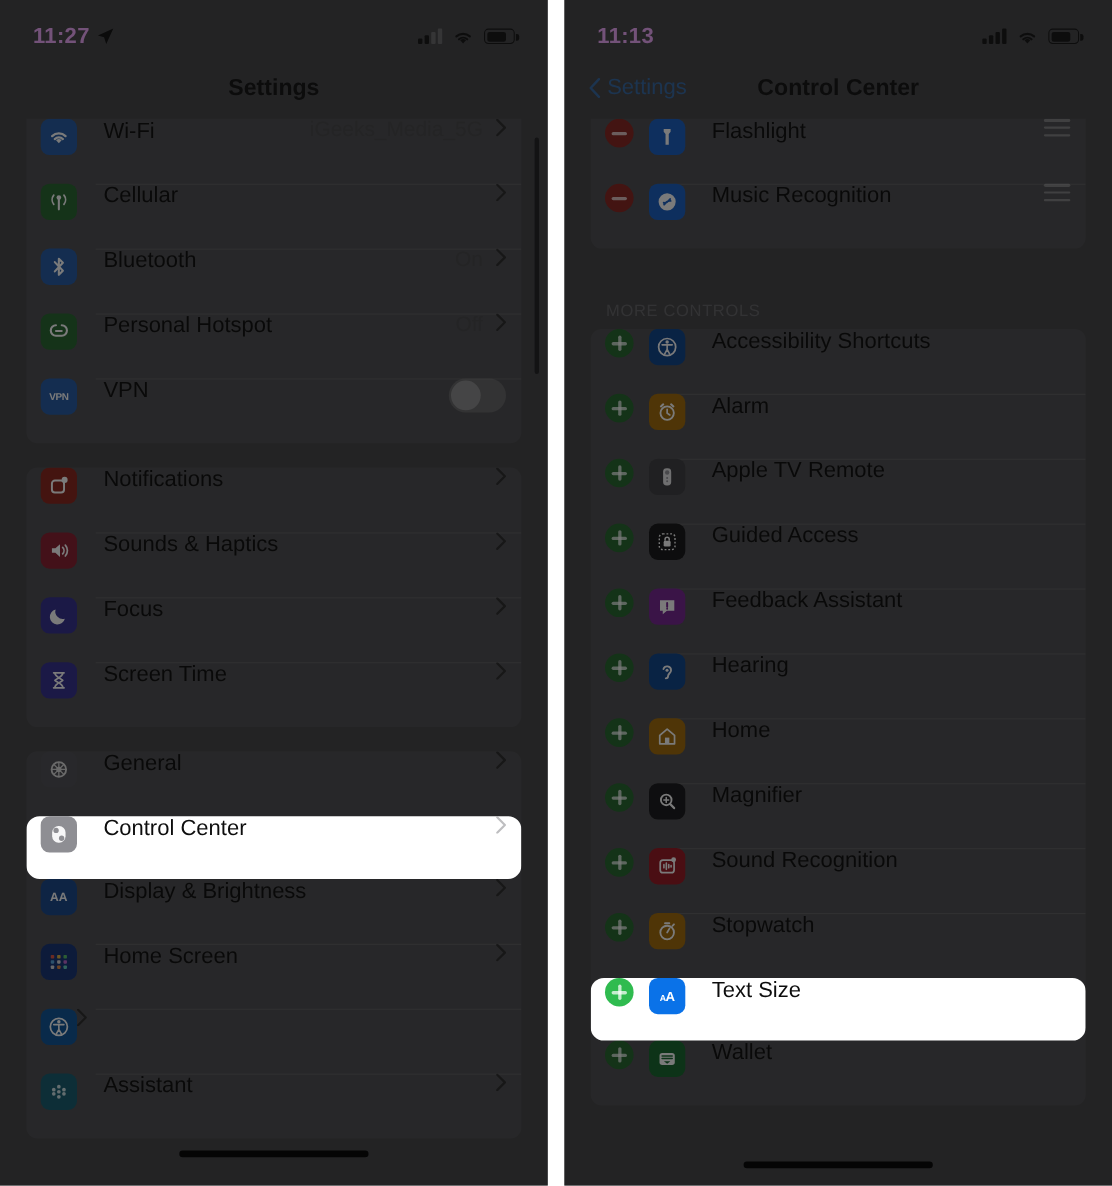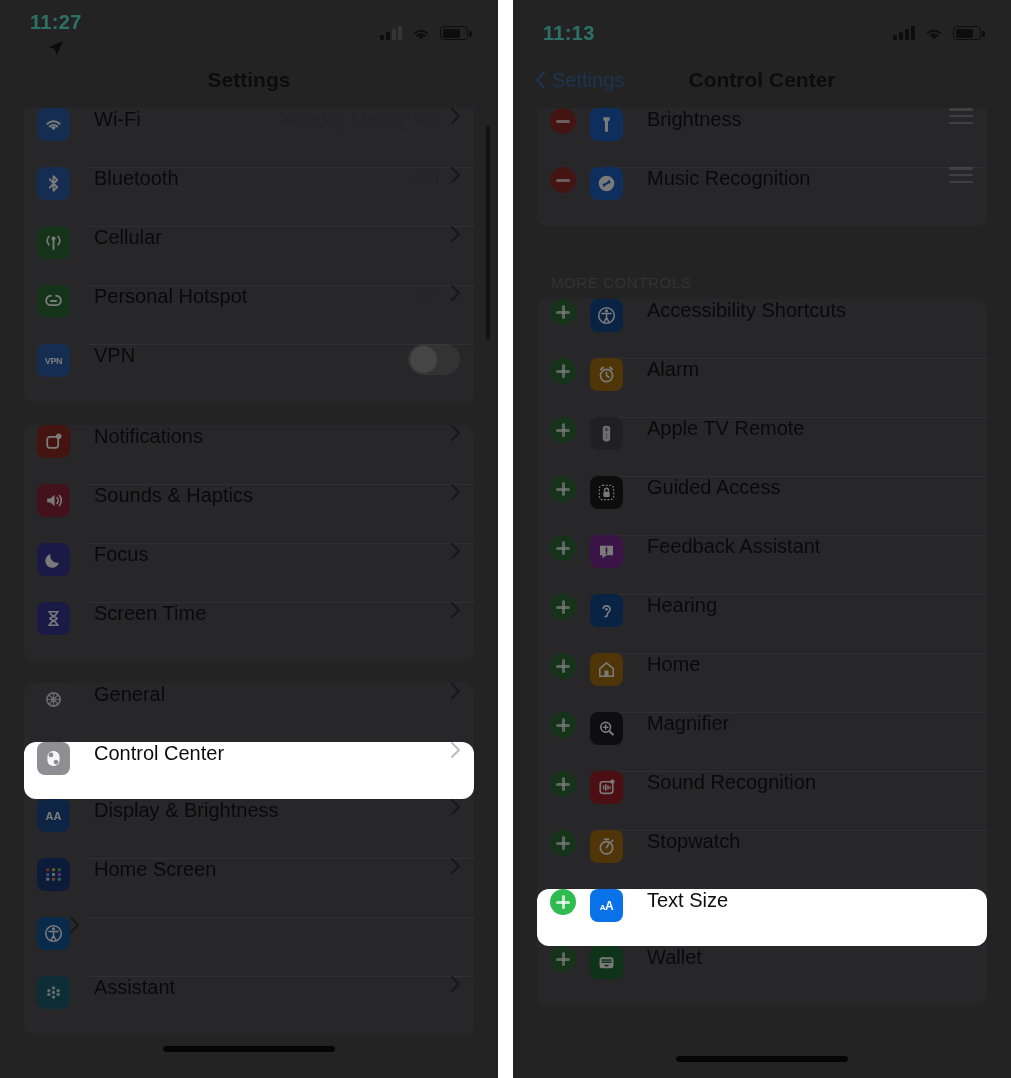--- a/index.html
+++ b/index.html
@@ -28,22 +28,22 @@
   
   .screen { position: absolute; inset: 0; }
 
   
   .statusbar {
     position: absolute; top: 0; left: 0; right: 0; height: 52px;
     display: flex; align-items: center; justify-content: space-between;
     padding: 14px 30px 0 30px;
   }
   .clock {
-    font-size: 20px; font-weight: bold; color: #5eead4;
-    letter-spacing: 0.3px; display:flex; align-items:center; gap:6px;flex-direction:column;
+    font-size: 20px; font-weight: bold; color: #f0abfc;
+    letter-spacing: 0.3px; display:flex; align-items:center; gap:6px;
   }
   .loc-arrow { display:inline-block; width:16px; height:16px; }
   .status-right { display: flex; align-items: center; gap: 9px; }
   .sig { display: flex; align-items: flex-end; gap: 2px; height: 14px; }
   .sig i { display:block; width:4px; background:#1d1d1d; border-radius:1px; }
   .sig i:nth-child(1){height:5px;}
   .sig i:nth-child(2){height:8px;}
   .sig i:nth-child(3){height:11px;}
   .sig i:nth-child(4){height:14px;}
   .sig.weak i:nth-child(3){ background:#6f6f72; }
@@ -217,42 +217,42 @@
                 </svg>
             </span>
             <span class="label">Wi-Fi</span>
             <span class="value">iGeeks_Media_5G</span>
             <svg class="chev-right" viewBox="0 0 9 16">
                 <path d="M1 1 L8 8 L1 15" stroke="#141414" stroke-width="2" fill="none" stroke-linecap="round" stroke-linejoin="round"></path>
               </svg>
           </div>
 
           <div class="row">
-            <span class="ico" style="background:#2a5fa8">
-              <svg class="g" viewBox="0 0 20 20">
-                  <path d="M6.5 6 L13.5 13.5 L10 17 V3 L13.5 6.5 L6.5 14" stroke="#fff" stroke-width="1.8" fill="none" stroke-linecap="round" stroke-linejoin="round"></path>
-                </svg>
-            </span>
-            <span class="label">Bluetooth</span>
-            <span class="value">On</span>
-            <svg class="chev-right" viewBox="0 0 9 16">
-                <path d="M1 1 L8 8 L1 15" stroke="#141414" stroke-width="2" fill="none" stroke-linecap="round" stroke-linejoin="round"></path>
-              </svg>
-          </div>
-
-          <div class="row">
             <span class="ico" style="background:#2d6b36">
               <svg class="g" viewBox="0 0 20 20">
                   <path d="M10 7.5 v9" stroke="#fff" stroke-width="1.8" stroke-linecap="round"></path>
                   <circle cx="10" cy="6.2" r="2" fill="#fff"></circle>
                   <path d="M5.6 4.2a6.4 6.4 0 0 0 0 8M14.4 4.2a6.4 6.4 0 0 1 0 8" stroke="#fff" stroke-width="1.5" fill="none" stroke-linecap="round"></path>
                 </svg>
             </span>
             <span class="label">Cellular</span>
             <span class="value"></span>
+            <svg class="chev-right" viewBox="0 0 9 16">
+                <path d="M1 1 L8 8 L1 15" stroke="#141414" stroke-width="2" fill="none" stroke-linecap="round" stroke-linejoin="round"></path>
+              </svg>
+          </div>
+
+          <div class="row">
+            <span class="ico" style="background:#2a5fa8">
+              <svg class="g" viewBox="0 0 20 20">
+                  <path d="M6.5 6 L13.5 13.5 L10 17 V3 L13.5 6.5 L6.5 14" stroke="#fff" stroke-width="1.8" fill="none" stroke-linecap="round" stroke-linejoin="round"></path>
+                </svg>
+            </span>
+            <span class="label">Bluetooth</span>
+            <span class="value">On</span>
             <svg class="chev-right" viewBox="0 0 9 16">
                 <path d="M1 1 L8 8 L1 15" stroke="#141414" stroke-width="2" fill="none" stroke-linecap="round" stroke-linejoin="round"></path>
               </svg>
           </div>
 
           <div class="row">
             <span class="ico" style="background:#2d6b36">
               <svg class="g" viewBox="0 0 20 20">
                   <path d="M12.5 4.5a4.5 4.5 0 0 1 0 9h-5a4.5 4.5 0 0 1 0-9" stroke="#fff" stroke-width="1.8" fill="none" stroke-linecap="round"></path>
                   <path d="M7.5 9.5h5" stroke="#fff" stroke-width="1.8" stroke-linecap="round"></path>
@@ -465,21 +465,21 @@
       <div class="list-scroll">
 
         <div class="group flush-top">
           <div class="row">
             <span class="pm minus"></span>
             <span class="ico" style="background:#1f63c4">
               <svg class="g" viewBox="0 0 20 20">
                   <path d="M7 3.2h6v2.4l-1.6 1.8v9.4h-2.8V7.4L7 5.6Z" fill="#fff"></path>
                 </svg>
             </span>
-            <span class="label">Brightness</span>
+            <span class="label">Flashlight</span>
             <span class="grip">
                 <span></span>
                 <span></span>
                 <span></span>
               </span>
           </div>
           <div class="row">
             <span class="pm minus"></span>
             <span class="ico" style="background:#1f63c4">
               <svg class="g" viewBox="0 0 20 20">

